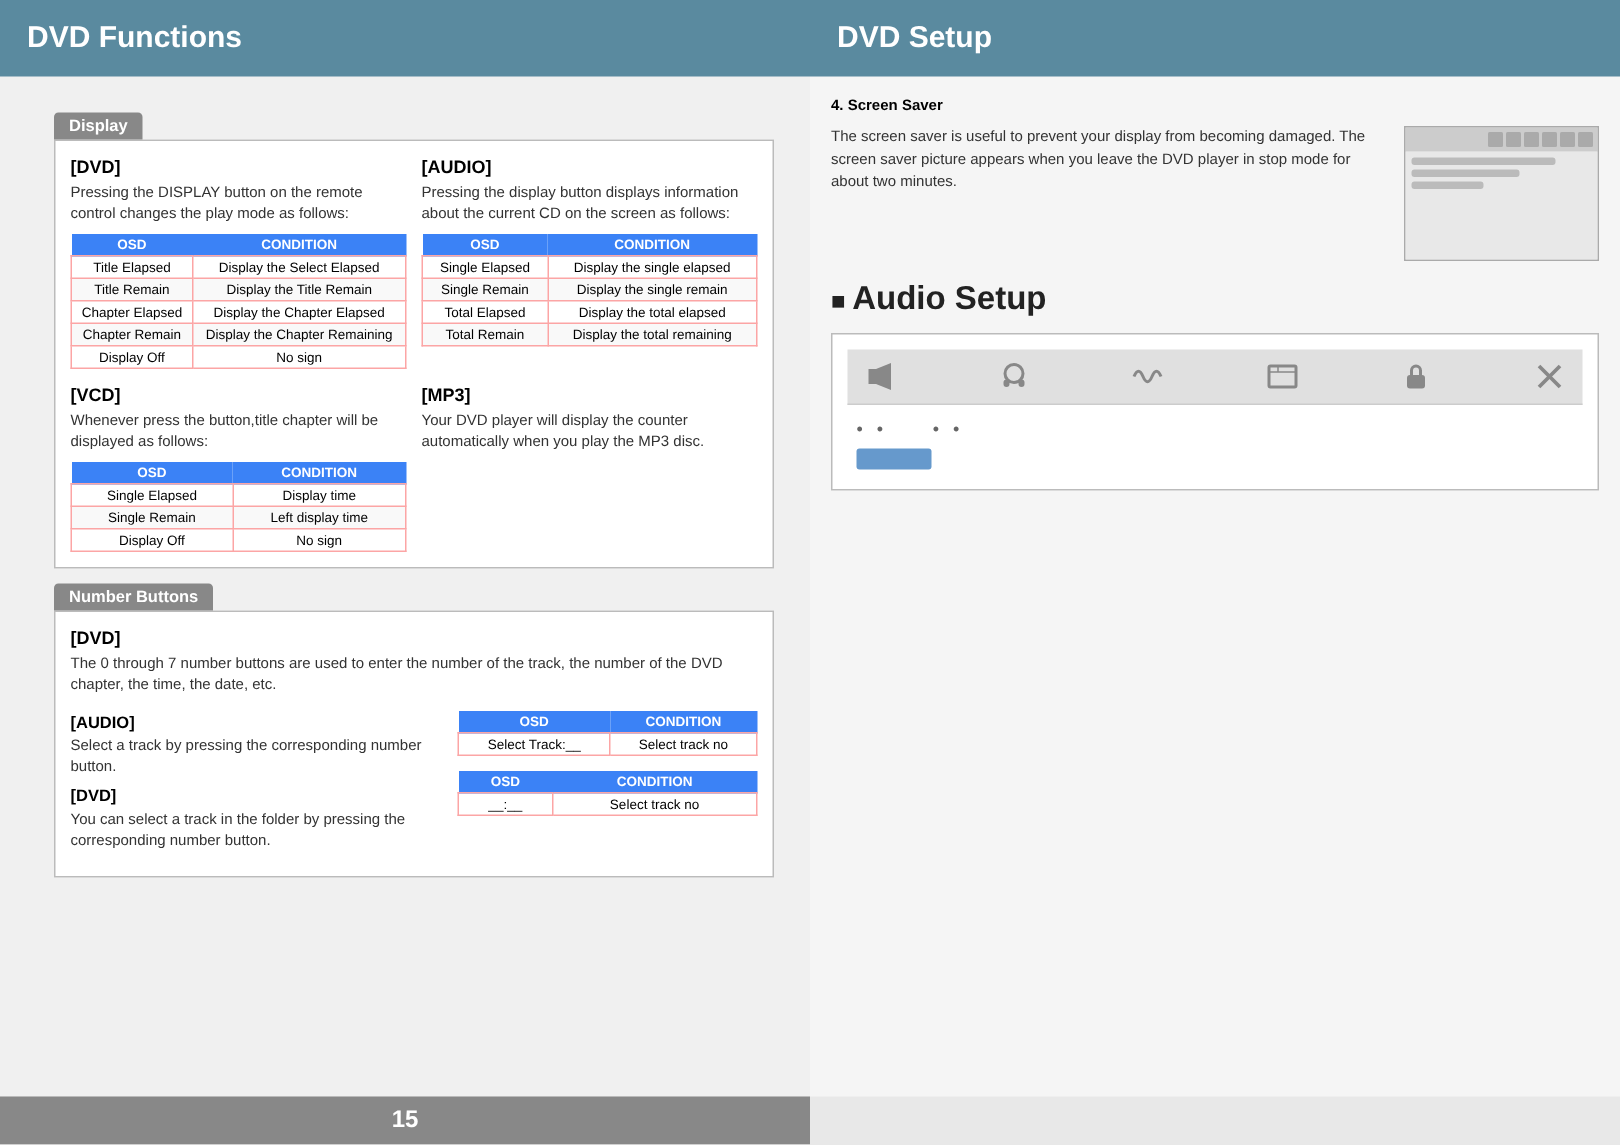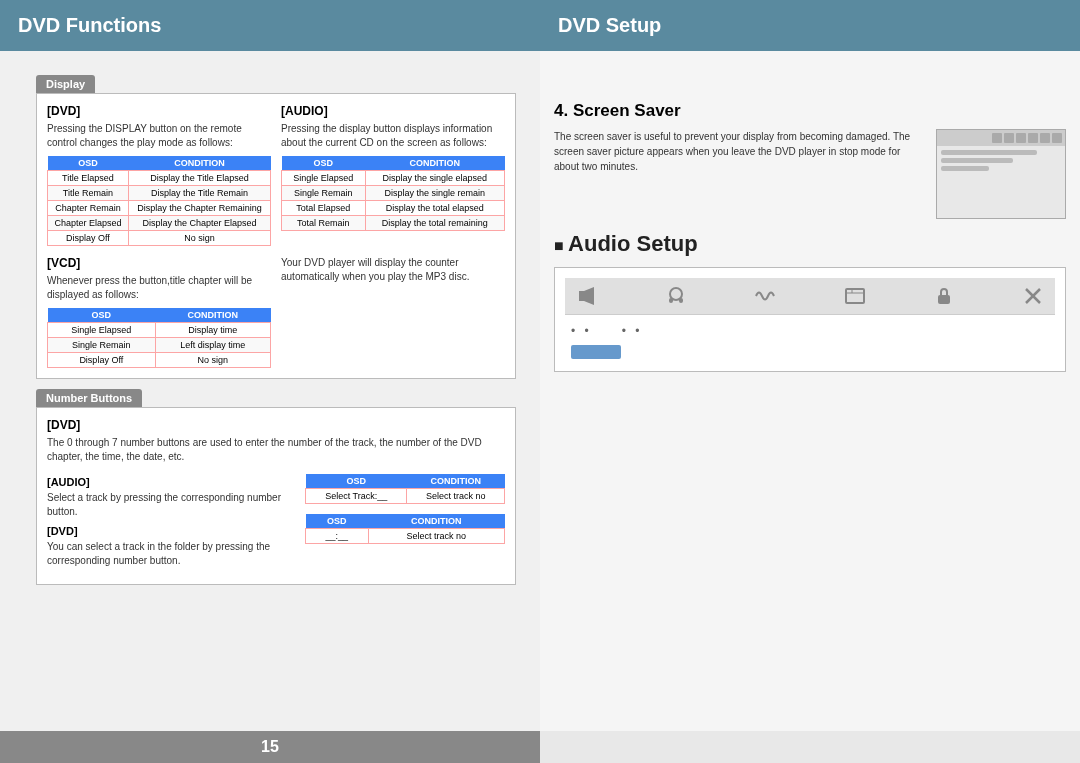--- a/index.html
+++ b/index.html
@@ -155,23 +155,22 @@
       display: flex;
       align-items: center;
       justify-content: center;
       font-size: 16px;
       font-weight: bold;
     }
 
     
     .screen-saver-title {
       font-weight: bold;
-      font-size: 17px;
+      font-size: 10px;
       margin-bottom: 8px;
-      margin-top: 36px;
     }
 
     .screen-saver-content {
       display: flex;
       gap: 12px;
     }
 
     .screen-saver-text {
       font-size: 10px;
       color: #333;
@@ -335,33 +334,33 @@
               <table class="osd-table">
                 <thead>
                   <tr>
                     <th>OSD</th>
                     <th>CONDITION</th>
                   </tr>
                 </thead>
                 <tbody id="dvd-table-body">
                     <tr>
                       <td>Title Elapsed</td>
-                      <td>Display the Title Elapsed</td>
+                      <td>Display the Select Elapsed</td>
                     </tr>
                     <tr>
                       <td>Title Remain</td>
                       <td>Display the Title Remain</td>
                     </tr>
                     <tr>
+                      <td>Chapter Elapsed</td>
+                      <td>Display the Chapter Elapsed</td>
+                    </tr>
+                    <tr>
                       <td>Chapter Remain</td>
                       <td>Display the Chapter Remaining</td>
-                    </tr>
-                    <tr>
-                      <td>Chapter Elapsed</td>
-                      <td>Display the Chapter Elapsed</td>
                     </tr>
                     <tr>
                       <td>Display Off</td>
                       <td>No sign</td>
                     </tr>
                   </tbody>
               </table>
             </div>
 
             <div class="col">
@@ -419,20 +418,21 @@
                     </tr>
                     <tr>
                       <td>Display Off</td>
                       <td>No sign</td>
                     </tr>
                   </tbody>
               </table>
             </div>
 
             <div class="col">
+              <div class="bracket-title">[MP3]</div>
               <div class="desc-text">Your DVD player will display the counter automatically when you play the MP3 disc.</div>
             </div>
           </div>
         </div>
       </div>
 
       <div class="number-section">
         <div class="section-tab">Number Buttons</div>
         <div class="number-section-box">
 

